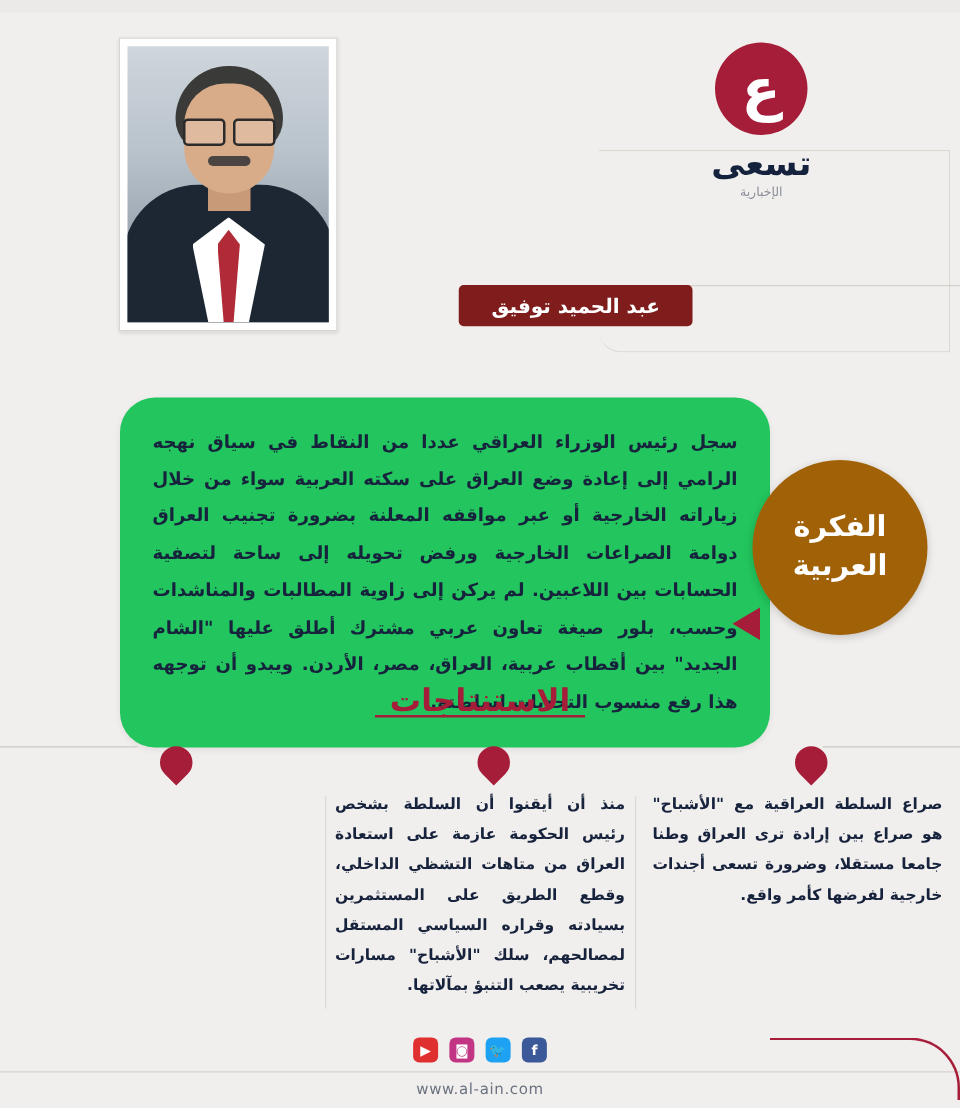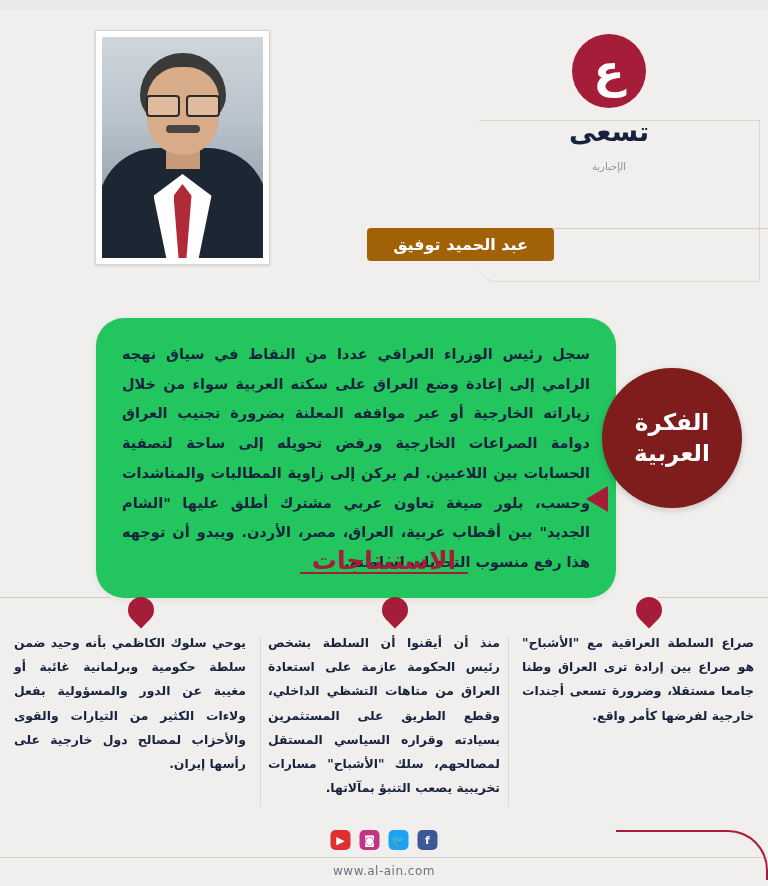--- a/index.html
+++ b/index.html
@@ -51,34 +51,34 @@
 
   .brand{
     position:absolute;right:64px;top:34px;width:190px;height:120px;text-align:center;
   }
   .brand-mark{
     width:74px;height:74px;margin:0 auto;border-radius:50%;
     background:#a51d39;color:#fff;display:flex;align-items:center;justify-content:center;
     font-size:46px;font-weight:bold;line-height:1;
   }
   .brand-name{margin-top:8px;color:#14223d;font-size:27px;font-weight:bold;letter-spacing:1px;}
-  .brand-sub{color:#8a8f99;font-size:10px;letter-spacing:3px;margin-top:14px;}
+  .brand-sub{color:#8a8f99;font-size:10px;letter-spacing:3px;margin-top:2px;}
 
   .title-wrap{
     position:absolute;right:40px;top:150px;width:400px;text-align:center;
   }
   .main-title{
     color:#14223d;font-size:25px;font-weight:bold;line-height:1.45;
   }
   .title-rule{
     position:absolute;right:0;top:228px;width:320px;height:1px;background:#d6d0cb;
   }
   .author-chip{
     position:absolute;right:214px;top:228px;
-    background:#a16207;color:#fff;font-size:16px;font-weight:bold;
+    background:#7f1d1d;color:#fff;font-size:16px;font-weight:bold;
     padding:7px 26px;border-radius:4px;white-space:nowrap;
   }
   .hdr-corner{
     position:absolute;right:8px;top:120px;width:280px;height:160px;
     border:1px solid #ddd7d2;border-left:none;border-radius:0 0 0 18px;
     pointer-events:none;
   }
 
   
   .idea-card{
@@ -86,21 +86,21 @@
     background:#22c55e;border-radius:28px 28px 28px 28px;
     box-shadow:0 2px 6px rgba(0,0,0,.07);
     padding:22px 26px 20px 26px;box-sizing:border-box;
   }
   .idea-text{
     color:#17233d;font-size:14.5px;line-height:2.05;text-align:justify;font-weight:bold;
     direction:rtl;
   }
   .idea-badge{
     position:absolute;right:26px;top:368px;width:140px;height:140px;border-radius:50%;
-    background:#7f1d1d;color:#fff;display:flex;flex-direction:column;
+    background:#a16207;color:#fff;display:flex;flex-direction:column;
     align-items:center;justify-content:center;line-height:1.35;
     box-shadow:0 2px 7px rgba(0,0,0,.18);
   }
   .idea-badge span{font-size:23px;font-weight:bold;}
   .badge-tail{
     position:absolute;right:160px;top:486px;width:0;height:0;
     border-top:13px solid transparent;border-bottom:13px solid transparent;
     border-right:22px solid #a51d39;
   }
 
@@ -204,21 +204,20 @@
   </div>
 
   <div class="sec-title">الاستنتاجات</div>
   <div class="sec-underline"></div>
   <div class="sec-line-left"></div>
   <div class="sec-line-right"></div>
 
   <div class="cols">
     <div class="col">
       <div class="pin"></div>
-      <div class="col-text">يوحي سلوك الكاظمي بأنه وحيد ضمن سلطة حكومية وبرلمانية غائبة أو مغيبة عن الدور والمسؤولية بفعل ولاءات الكثير من التيارات والقوى والأحزاب لمصالح دول خارجية على رأسها إيران.</div>
     </div>
     <div class="col">
       <div class="pin"></div>
       <div class="col-text">منذ أن أيقنوا أن السلطة بشخص رئيس الحكومة عازمة على استعادة العراق من متاهات التشظي الداخلي، وقطع الطريق على المستثمرين بسيادته وقراره السياسي المستقل لمصالحهم، سلك "الأشباح" مسارات تخريبية يصعب التنبؤ بمآلاتها.</div>
     </div>
     <div class="col">
       <div class="pin"></div>
       <div class="col-text">صراع السلطة العراقية مع "الأشباح" هو صراع بين إرادة ترى العراق وطنا جامعا مستقلا، وضرورة تسعى أجندات خارجية لفرضها كأمر واقع.</div>
     </div>
     <div class="col-divider div1"></div>

